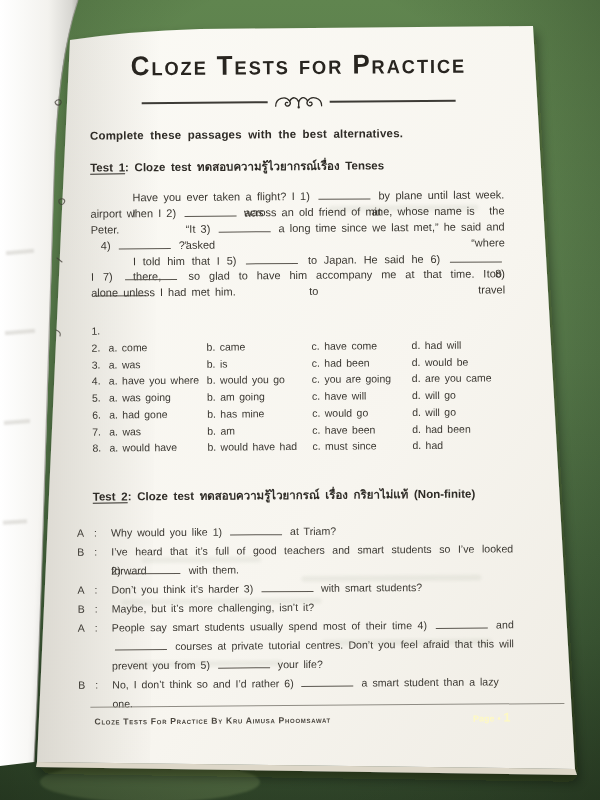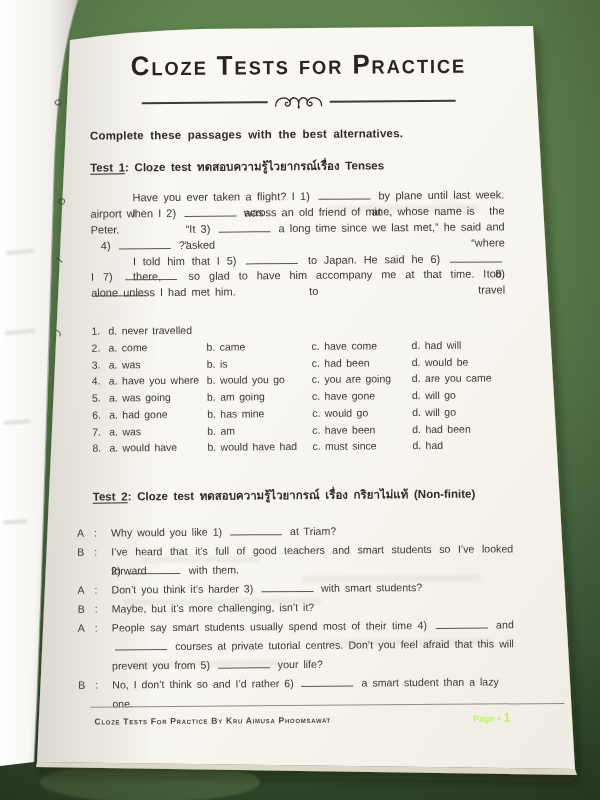--- a/index.html
+++ b/index.html
@@ -44,21 +44,21 @@
   #dialogue{left:76px;top:522px;width:436px;font-size:10.6px;}
   .turn{display:flex;}
   .spk{width:17px;flex:none;line-height:19px;}
   .colon{width:17px;flex:none;line-height:19px;}
   .tlines{flex:1;min-width:0;}
   .dline{line-height:19px;height:19px;word-spacing:2px;}
   
   #footer-divider{left:88px;top:705px;width:474px;height:1px;background:#8f8c84;}
   #footer{left:92px;top:709px;width:416px;display:flex;justify-content:space-between;align-items:baseline;}
   #footer-credit{font-variant:small-caps;font-weight:bold;font-size:8.6px;letter-spacing:.7px;color:#4a463f;white-space:nowrap;}
-  #page-indicator{font-weight:bold;color:#bef264;white-space:nowrap;}
+  #page-indicator{font-weight:bold;color:#fef9c3;white-space:nowrap;}
   #page-word{font-size:9px;}
   #page-bullet{font-size:9px;margin:0 3px;}
   #page-number{font-size:12.5px;}
   
   .ghost{position:absolute;height:6px;border-radius:3px;background:#78846c;opacity:.09;filter:blur(1.6px);}
 </style>
 </head>
 <body>
 
 <svg id="scene" width="600" height="800" viewBox="0 0 600 800">
@@ -164,21 +164,20 @@
       <div class="pline just" style="padding-left: 95px;">“It 3) <span class="blank"></span> a long time since we last met,” he said and asked “where</div>
       <div class="pline" style="padding-left: 10px;">4) <span class="blank"></span> ?”</div>
       <div class="pline just" style="padding-left: 42px;">I told him that I 5) <span class="blank"></span> to Japan. He said he 6) <span class="blank"></span> there, too.</div>
       <div class="pline just" style="padding-left: 0px;">I 7) <span class="blank"></span> so glad to have him accompany me at that time. I 8) <span class="blank"></span> to travel</div>
       <div class="pline" style="padding-left: 0px;">alone unless I had met him.</div>
     </div>
 
   <div id="choices" class="abs">
       <div class="crow">
         <span>1.</span>
-        <span>d. never travelled</span>
       </div>
       <div class="crow">
         <span>2.</span>
         <span>a. come</span>
         <span>b. came</span>
         <span>c. have come</span>
         <span>d. had will</span>
       </div>
       <div class="crow">
         <span>3.</span>
@@ -191,21 +190,21 @@
         <span>4.</span>
         <span>a. have you where</span>
         <span>b. would you go</span>
         <span>c. you are going</span>
         <span>d. are you came</span>
       </div>
       <div class="crow">
         <span>5.</span>
         <span>a. was going</span>
         <span>b. am going</span>
-        <span>c. have gone</span>
+        <span>c. have will</span>
         <span>d. will go</span>
       </div>
       <div class="crow">
         <span>6.</span>
         <span>a. had gone</span>
         <span>b. has mine</span>
         <span>c. would go</span>
         <span>d. will go</span>
       </div>
       <div class="crow">

